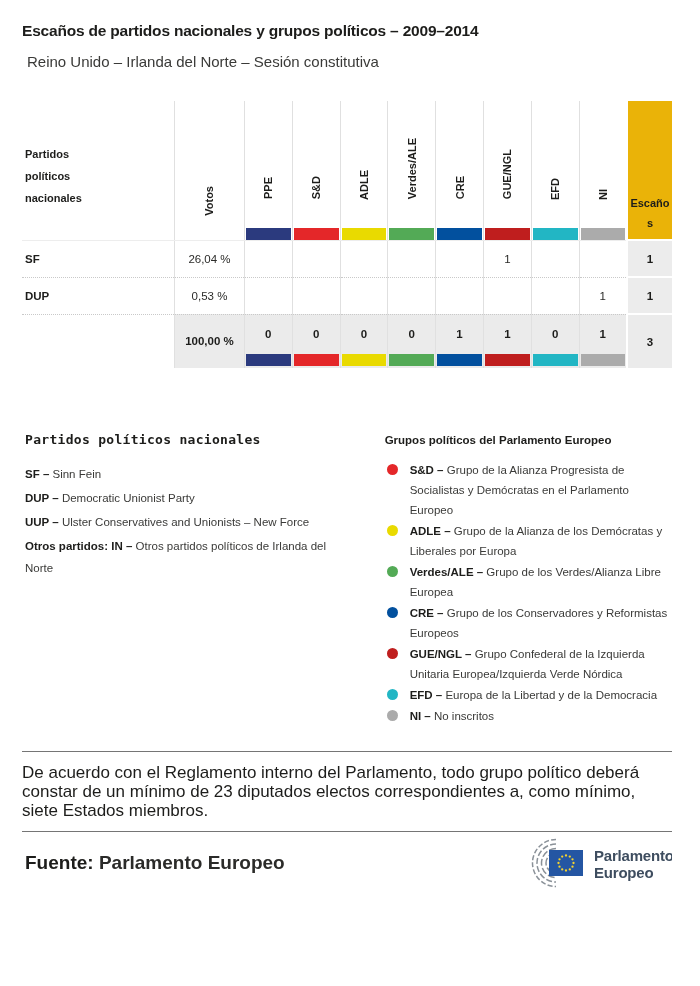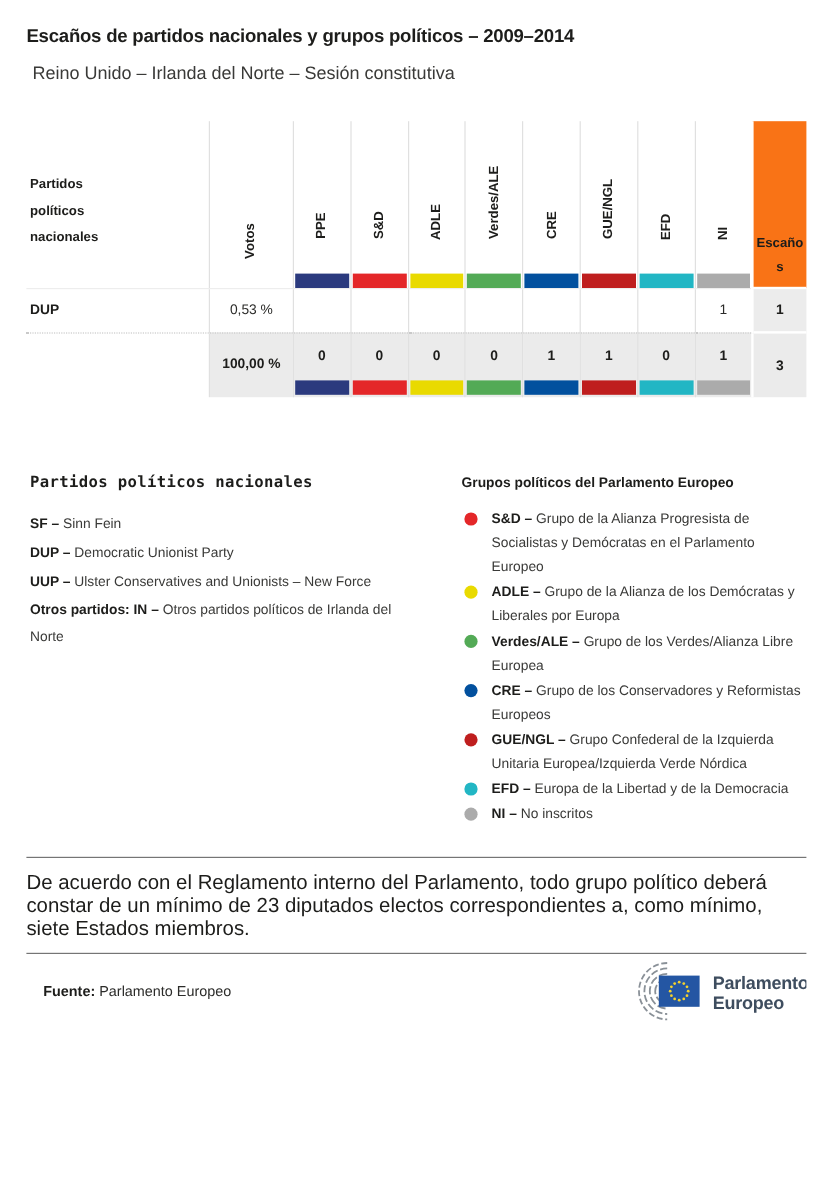--- a/index.html
+++ b/index.html
@@ -13,21 +13,21 @@
   th,td{padding:0;font-size:11.5px;color:#2b2b29;}
   .bl{border-left:1px solid #e0e0e0;}
 
   thead th{height:138px;vertical-align:bottom;border-bottom:1px solid #ededed;}
   .party-th{vertical-align:middle;}
   .party-th .lbl{width:62px;padding-left:3px;margin-top:12px;font-weight:bold;font-size:11px;line-height:22px;text-align:left;overflow-wrap:break-word;color:#1d1d1b;}
   .rotzone{display:flex;align-items:flex-end;justify-content:center;height:126px;box-sizing:border-box;padding-bottom:28px;}
   .votos-th .rotzone{height:138px;padding-bottom:24px;}
   .rot{writing-mode:vertical-rl;transform:rotate(180deg);font-weight:bold;font-size:11px;white-space:nowrap;color:#1d1d1b;}
   .hbar{height:12px;margin:0 1px;}
-  .seats-th{background:#f97316;vertical-align:bottom;border-left:2px solid #fff;border-bottom:2px solid #fff;}
+  .seats-th{background:#eab308;vertical-align:bottom;border-left:2px solid #fff;border-bottom:2px solid #fff;}
   .seats-th .lbl{width:40px;margin:0 auto 6px;font-weight:bold;font-size:11px;line-height:20px;text-align:center;overflow-wrap:break-word;color:#1d1d1b;}
 
   tbody td{height:35px;text-align:center;}
   tbody tr+tr td{border-top:1px dotted #c9c9c9;}
   .party-td{text-align:left;font-weight:bold;padding-left:3px;color:#1d1d1b;}
   .seats-td{background:#ececec;font-weight:bold;border-left:2px solid #fff;color:#1d1d1b;}
   tbody tr+tr .seats-td{border-top:2px solid #fff;}
 
   tr.total td{height:53px;background:#ebebeb;font-weight:bold;color:#1d1d1b;}
   tr.total td.party-td{background:#fff;}
@@ -44,21 +44,21 @@
   .legend-right h4{font-size:11.5px;margin:2px 0 14px;color:#1d1d1b;}
   .gitem{display:flex;margin:0 0 1px;}
   .dot{width:11px;height:11px;border-radius:50%;flex:none;margin:4px 12px 0 2px;}
   .gitem p{margin:0;font-size:11.5px;line-height:20px;color:#3a3a38;}
   .gitem b{color:#1d1d1b;}
 
   hr.rule{border:none;border-top:1px solid #757575;margin:24px 0 0;}
   p.note{font-size:17px;line-height:19px;margin:11px 0 0;max-width:655px;color:#1d1d1b;}
   hr.rule2{border:none;border-top:1px solid #757575;margin:11px 0 0;}
   .source-row{display:flex;align-items:center;justify-content:space-between;margin-top:5px;}
-  .source{font-size:12px;margin:0 0 0 14px;color:#2b2b29;}
+  .source{font-size:19px;margin:0 0 0 3px;color:#2b2b29;font-weight:bold;}
   .source b{color:#1d1d1b;}
   .logotext{font-weight:bold;font-size:15px;fill:#3e4d5f;font-family:"Liberation Sans",sans-serif;letter-spacing:-0.2px;}
 </style>
 </head>
 <body>
 
 <div class="page">
 
   <h1 class="title">Escaños de partidos nacionales y grupos políticos – 2009–2014</h1>
   <h2 class="subtitle">Reino Unido – Irlanda del Norte – Sesión constitutiva</h2>
@@ -134,20 +134,33 @@
               <span class="rot">NI</span>
             </div>
             <div class="hbar" style="background-color: rgb(171, 171, 171);"></div>
           </th>
         <th class="seats-th">
             <div class="lbl">Escaños</div>
           </th>
       </tr>
     </thead>
     <tbody>
+      <tr>
+        <td class="party-td">SF</td>
+        <td class="bl">26,04 %</td>
+        <td class="bl"></td>
+        <td class="bl"></td>
+        <td class="bl"></td>
+        <td class="bl"></td>
+        <td class="bl"></td>
+        <td class="bl">1</td>
+        <td class="bl"></td>
+        <td class="bl"></td>
+        <td class="seats-td">1</td>
+      </tr>
       <tr>
         <td class="party-td">DUP</td>
         <td class="bl">0,53 %</td>
         <td class="bl"></td>
         <td class="bl"></td>
         <td class="bl"></td>
         <td class="bl"></td>
         <td class="bl"></td>
         <td class="bl"></td>
         <td class="bl"></td>

